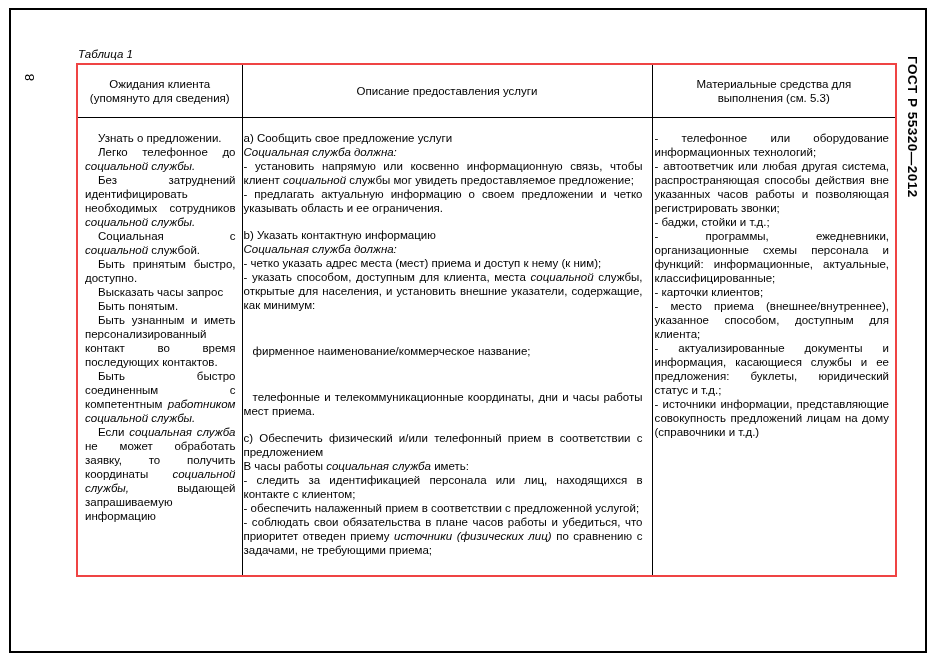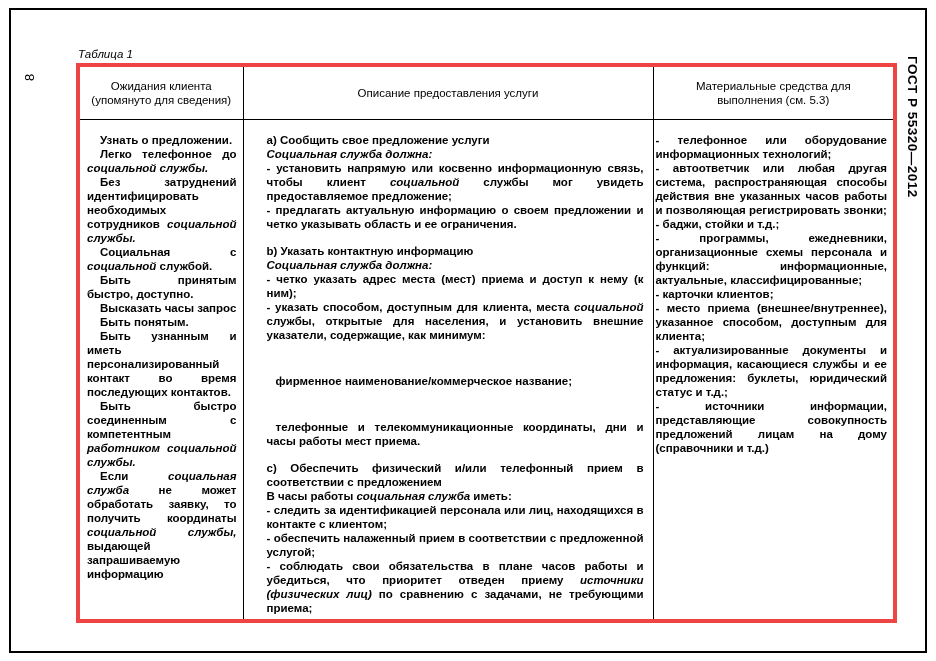--- a/index.html
+++ b/index.html
@@ -43,47 +43,46 @@
   }
   .table-label {
     font-style: italic;
     font-size: 11.5px;
     margin: 0 0 3px 2px;
   }
   table.gost {
     border-collapse: collapse;
     width: 100%;
     table-layout: fixed;
-    border: 4px solid #ef4444;
+    border: 2px solid #ef4444;
   }
   table.gost th, table.gost td {
     border: 1px solid #000;
   }
   table.gost th {
     font-weight: normal;
     font-size: 11.5px;
     line-height: 1.25;
     text-align: center;
     vertical-align: middle;
     padding: 7px 10px;
     height: 38px;
   }
   table.gost td {
     vertical-align: top;
     font-size: 11.5px;
     line-height: 1.22;
     height: 440px;
   }
   td.col-exp { padding: 13px 6px 4px 7px; }
-  td.col-desc { padding: 13px 9px 4px 23px; }
+  td.col-desc { padding: 13px 9px 4px 1px; }
   td.col-mat { padding: 13px 6px 4px 2px; }
   .para {
     text-align: justify;
     margin: 0;
-    font-weight: bold;
   }
   .para.ind { text-indent: 13px; }
   .para.sub { text-indent: 9px; margin-top: 32px; }
   .gap { height: 13px; }
   em { font-style: italic; }
 </style>
 </head>
 <body>
 
 <div class="page">

